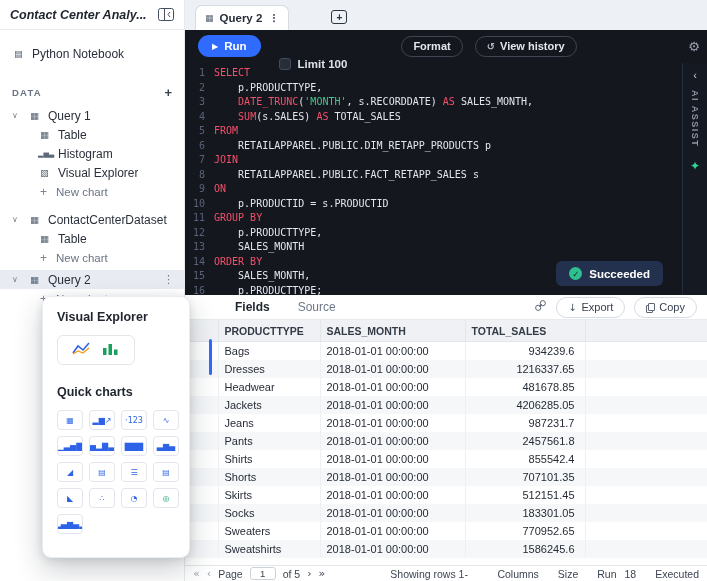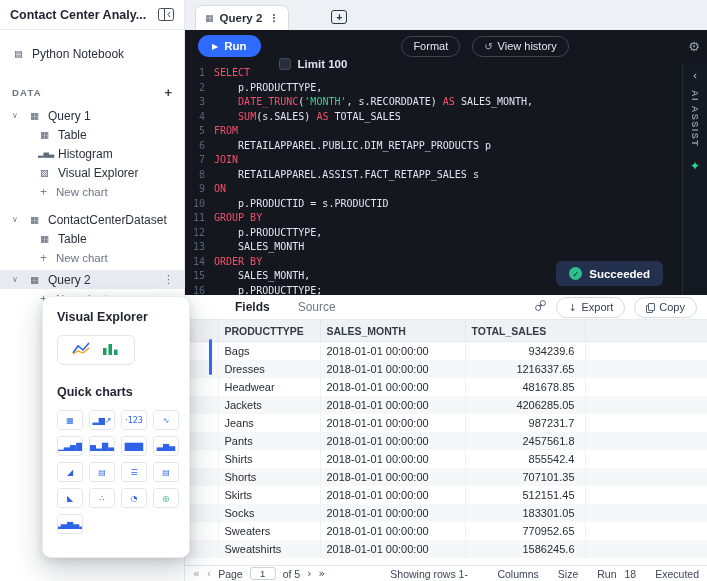--- a/index.html
+++ b/index.html
@@ -1,19 +1,19 @@
 <!DOCTYPE html>
 <html><head>
 <meta charset="utf-8">
 <style>
   html,body{margin:0;padding:0;background:#fff;}
   .screen{position:relative;width:707px;height:581px;background:#fff;font-family:"Liberation Sans",sans-serif;overflow:hidden;}
 
   
-  .doc-header{position:absolute;left:0;top:0;width:185px;height:30px;background:#fff;border-bottom:1px solid #e6e9ee;border-right:1px solid #e6e9ee;box-sizing:border-box;display:flex;align-items:center;padding:0 10px;z-index:3;}
+  .doc-header{position:absolute;left:0;top:0;width:185px;height:30px;background:#fff;border-bottom:1px solid #e6e9ee;border-right:1px solid #e6e9ee;box-sizing:border-box;display:flex;align-items:center;padding:0 10px;z-index:3;font-style:italic;}
   .doc-title{font-size:12.5px;color:#1f242e;font-weight:600;flex:1;white-space:nowrap;overflow:hidden;}
   .collapse-btn{display:flex;align-items:center;}
   .tabstrip{position:absolute;left:185px;top:0;width:522px;height:30px;background:#edf0f4;display:flex;align-items:flex-end;}
   .tab{margin-left:10px;height:25px;background:#fff;border:1px solid #d6dbe2;border-bottom:none;border-radius:7px 7px 0 0;display:flex;align-items:center;gap:6px;padding:0 9px;font-size:11.5px;color:#272e3a;font-weight:600;box-sizing:border-box;}
   .tab-grid{color:#5d6878;font-family:"DejaVu Sans",sans-serif;font-size:9px;}
   .kebab{color:#6b7686;font-family:"DejaVu Sans",sans-serif;font-size:11px;}
   .newtab{margin-left:42px;margin-bottom:6px;width:16px;height:14px;border:1.5px solid #2c3444;border-radius:3px;display:flex;align-items:center;justify-content:center;font-size:10px;font-weight:700;color:#2c3444;box-sizing:border-box;}
 
   
   .sidebar{position:absolute;left:0;top:30px;width:185px;bottom:0;background:#fff;border-right:1px solid #e6e9ee;box-sizing:border-box;padding-top:14px;z-index:1;}
@@ -34,21 +34,21 @@
   .sb-kebab{margin-left:auto;color:#6b7686;font-family:"DejaVu Sans",sans-serif;font-size:11px;}
 
   
   .editor{position:absolute;left:185px;top:30px;width:522px;height:265px;background:#14171e;}
   .etoolbar{display:flex;align-items:center;height:32px;padding-left:13px;}
   .run-btn{display:flex;align-items:center;gap:6px;background:#2f6bff;color:#fff;height:22px;padding:0 14px;border-radius:12px;font-size:11.5px;font-weight:700;}
   .play{font-size:8px;font-family:"DejaVu Sans",sans-serif;}
   .limit{display:flex;align-items:center;gap:7px;margin-left:18px;margin-top:36px;}
   .cb{width:12px;height:12px;background:#272d39;border:1px solid #434c5c;border-radius:3px;box-sizing:border-box;}
   .limit-lbl{color:#dde2eb;font-size:11.5px;font-weight:600;}
-  .pill{height:21px;display:flex;align-items:center;gap:5px;padding:0 11px;border:1px solid #3e4654;border-radius:12px;color:#e2e6ee;font-size:11px;box-sizing:border-box;}
+  .pill{height:21px;display:flex;align-items:center;gap:5px;padding:0 11px;border:1px solid #3e4654;border-radius:12px;color:#e2e6ee;font-size:11px;box-sizing:border-box;font-weight:bold;}
   .fmt{margin-left:54px;}
   .vh{margin-left:12px;}
   .hist-ic{font-family:"DejaVu Sans",sans-serif;font-size:10px;color:#aeb6c4;}
   .gear{margin-left:auto;margin-right:7px;color:#99a2b2;font-size:13px;font-family:"DejaVu Sans",sans-serif;}
   .codewrap{position:absolute;left:0;top:33px;right:24px;bottom:0;display:flex;font-family:"DejaVu Sans Mono",monospace;overflow:hidden;}
   .gutter{width:20px;text-align:right;padding-top:3px;color:#58627a;font-size:10px;}
   .gutter div{height:14.5px;line-height:14.5px;}
   .codelines{padding:3px 0 0 9px;font-size:10px;color:#e2e6ee;}
   .cline{height:14.5px;line-height:14.5px;white-space:pre;}
   .kw{color:#f4506b;}
@@ -224,21 +224,21 @@
           <div>16</div>
         </div>
       <div class="codelines">
           <div class="cline"><span class="kw">SELECT</span></div>
           <div class="cline"><span class="pl">    p.PRODUCTTYPE,</span></div>
           <div class="cline"><span class="pl">    </span><span class="fn">DATE_TRUNC</span><span class="pl">(</span><span class="str">'MONTH'</span><span class="pl">, s.RECORDDATE) </span><span class="kw">AS</span><span class="pl"> SALES_MONTH,</span></div>
           <div class="cline"><span class="pl">    </span><span class="fn">SUM</span><span class="pl">(s.SALES) </span><span class="kw">AS</span><span class="pl"> TOTAL_SALES</span></div>
           <div class="cline"><span class="kw">FROM</span></div>
           <div class="cline"><span class="pl">    RETAILAPPAREL.PUBLIC.DIM_RETAPP_PRODUCTS p</span></div>
           <div class="cline"><span class="kw">JOIN</span></div>
-          <div class="cline"><span class="pl">    RETAILAPPAREL.ASSIST.FACT_RETAPP_SALES s</span></div>
+          <div class="cline"><span class="pl">    RETAILAPPAREL.PUBLIC.FACT_RETAPP_SALES s</span></div>
           <div class="cline"><span class="kw">ON</span></div>
           <div class="cline"><span class="pl">    p.PRODUCTID = s.PRODUCTID</span></div>
           <div class="cline"><span class="kw">GROUP BY</span></div>
           <div class="cline"><span class="pl">    p.PRODUCTTYPE,</span></div>
           <div class="cline"><span class="pl">    SALES_MONTH</span></div>
           <div class="cline"><span class="kw">ORDER BY</span></div>
           <div class="cline"><span class="pl">    SALES_MONTH,</span></div>
           <div class="cline"><span class="pl">    p.PRODUCTTYPE;</span></div>
         </div>
     </div>

